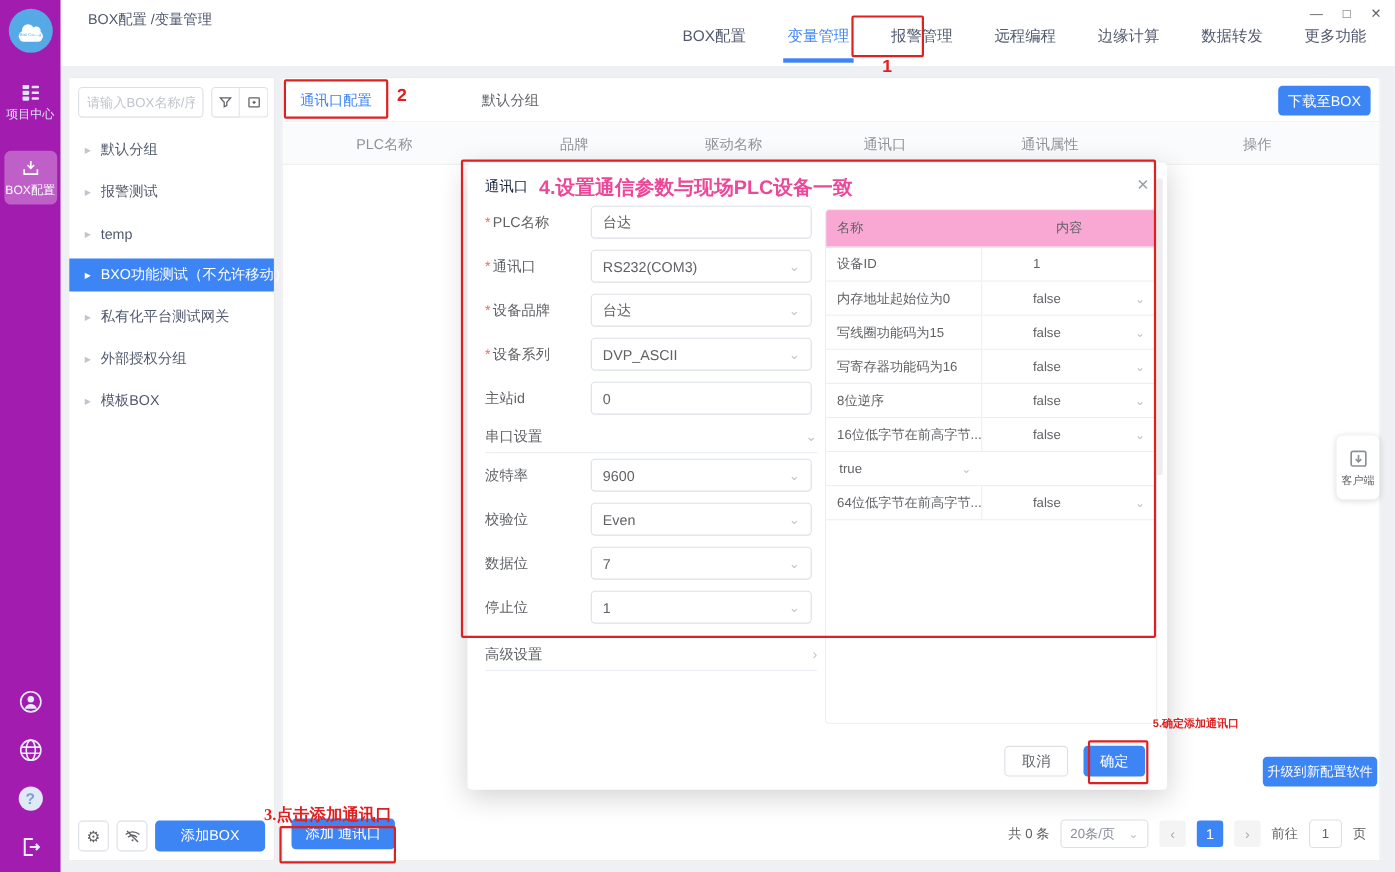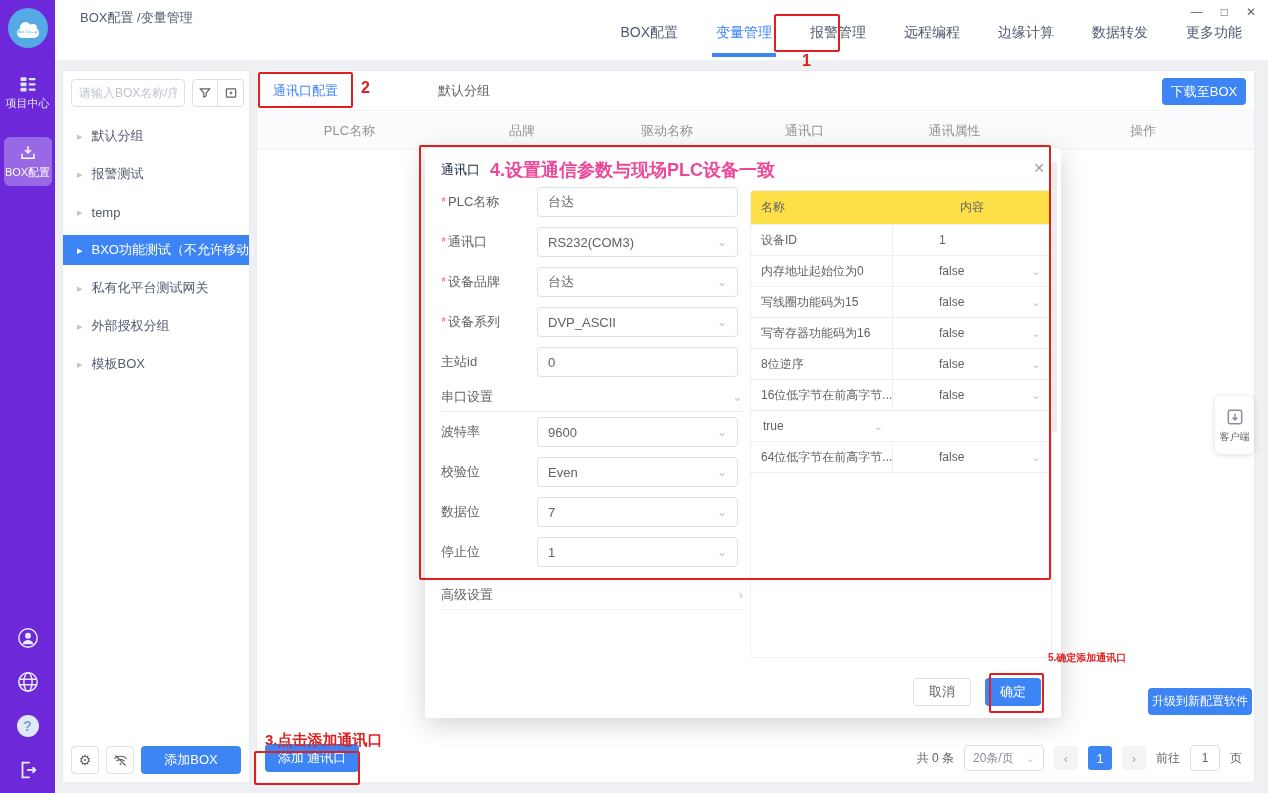--- a/index.html
+++ b/index.html
@@ -5,21 +5,21 @@
   * { box-sizing: border-box; margin:0; padding:0; }
   html,body { width:1268px; height:793px; }
   body {
     position:relative; overflow:hidden;
     font-family:"Liberation Sans","DejaVu Sans",sans-serif;
     font-size:13px; color:#606266; background:#eef0f4;
   }
   svg { display:block; }
 
   
-  .rail { position:absolute; left:0; top:0; width:55px; height:793px; background:#6d28d9;
+  .rail { position:absolute; left:0; top:0; width:55px; height:793px; background:#a21caf;
           display:flex; flex-direction:column; align-items:center; z-index:5; }
   .rail-logo { width:40px; height:40px; border-radius:50%; background:#55aae6; margin-top:8px; position:relative; flex:none; }
   .cloud { position:absolute; left:9px; top:20px; width:22px; height:10px; background:#fff; border-radius:5px; }
   .cloud:before { content:""; position:absolute; left:3px; top:-6px; width:11px; height:11px; background:#fff; border-radius:50%; }
   .cloud:after  { content:""; position:absolute; right:2px; top:-4px; width:8px; height:8px; background:#fff; border-radius:50%; }
   .cloud-text { position:absolute; left:0; right:0; top:1px; text-align:center; font-size:4px; color:#55aae6; }
   .rail-item { margin-top:20px; width:48px; padding:7px 0 6px; border-radius:6px; display:flex; flex-direction:column;
                align-items:center; gap:3px; color:#dce7f7; font-size:11px; }
   .rail-item.active { background:rgba(255,255,255,.30); color:#fff; }
   .rail-bottom { margin-top:auto; margin-bottom:12px; display:flex; flex-direction:column; gap:22px; align-items:center; color:#e8eefb; }
@@ -103,41 +103,41 @@
   .req { color:#f56c6c; margin-right:2px; }
   .fctrl { width:201px; height:30px; border:1px solid #dcdfe6; border-radius:4px; padding:0 10px; display:flex;
            align-items:center; justify-content:space-between; font-size:13px; color:#606266; background:#fff; }
   .fctrl .chev { color:#c0c4cc; font-size:12px; }
   .section-head { height:30px; display:flex; align-items:center; justify-content:space-between;
                   border-bottom:1px solid #ebeef5; color:#606266; font-size:13px; }
   .section-head.adv { margin-top:8px; }
   .section-head .chev { color:#c0c4cc; font-size:13px; }
 
   .props { position:absolute; left:325px; top:42px; width:302px; height:468px; border:1px solid #ebeef5; border-radius:4px; overflow:hidden; }
-  .props-head { height:34px; display:grid; grid-template-columns:142px 1fr; align-items:center; background:#fde047;
+  .props-head { height:34px; display:grid; grid-template-columns:142px 1fr; align-items:center; background:#f9a8d4;
                 border-bottom:1px solid #ebeef5; color:#606266; font-size:12px; }
   .props-head .h-name { padding-left:10px; }
   .props-head .h-val { text-align:center; }
   .prow { height:31px; display:grid; grid-template-columns:142px 1fr; border-bottom:1px solid #ebeef5; font-size:12px;gap:34px; }
   .p-name { display:flex; align-items:center; padding-left:10px; border-right:1px solid #ebeef5; white-space:nowrap; overflow:hidden; }
   .p-val { display:flex; align-items:center; justify-content:space-between; padding:0 10px 0 12px; }
   .p-val .chev { color:#c0c4cc; font-size:11px; }
 
   .modal-footer { position:absolute; right:20px; bottom:12px; display:flex; gap:14px; }
   .btn-cancel { height:28px; padding:0 15px; border:1px solid #dcdfe6; border-radius:4px; background:#fff; color:#606266; font-size:13px; }
   .btn-confirm { height:28px; padding:0 15px; border:none; border-radius:4px; background:#3d84f5; color:#fff; font-size:13px; }
 
   
   .anno-box { position:absolute; border:2px solid #e02020; border-radius:2px; z-index:20; }
   .anno-text { position:absolute; color:#e02020; font-weight:bold; z-index:20; white-space:nowrap; }
   .a1-box { left:774px; top:14px; width:66px; height:38px; }
   .a1-num { left:802px; top:52px; font-size:16px; }
   .a2-box { left:258px; top:72px; width:95px; height:36px; }
   .a2-num { left:361px; top:79px; font-size:16px; }
-  .a3-text { left:265px; top:731px; font-size:15px; }
+  .a3-text { left:240px; top:731px; font-size:15px;font-family:Liberation Serif, serif; }
   .a3-box { left:254px; top:751px; width:106px; height:34px; }
   .a4-rect { left:419px; top:145px; width:632px; height:435px; }
   .a5-text { left:1048px; top:651px; font-size:10px; }
   .a5-box { left:989px; top:673px; width:55px; height:40px; }
 </style>
 </head>
 <body>
 
 <div class="rail">
   <div class="rail-logo">

